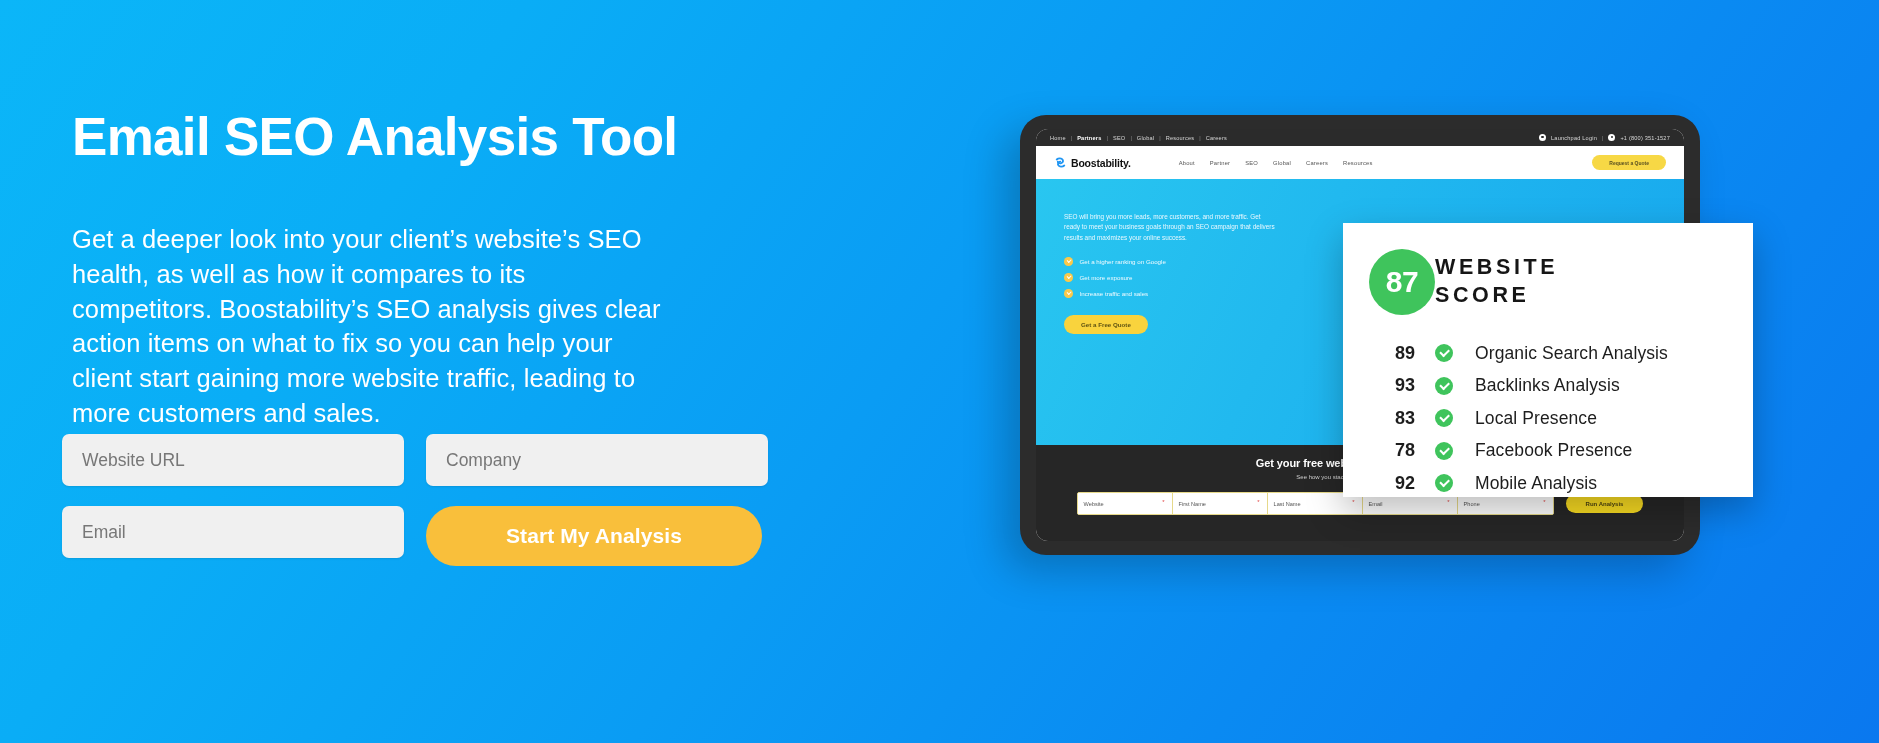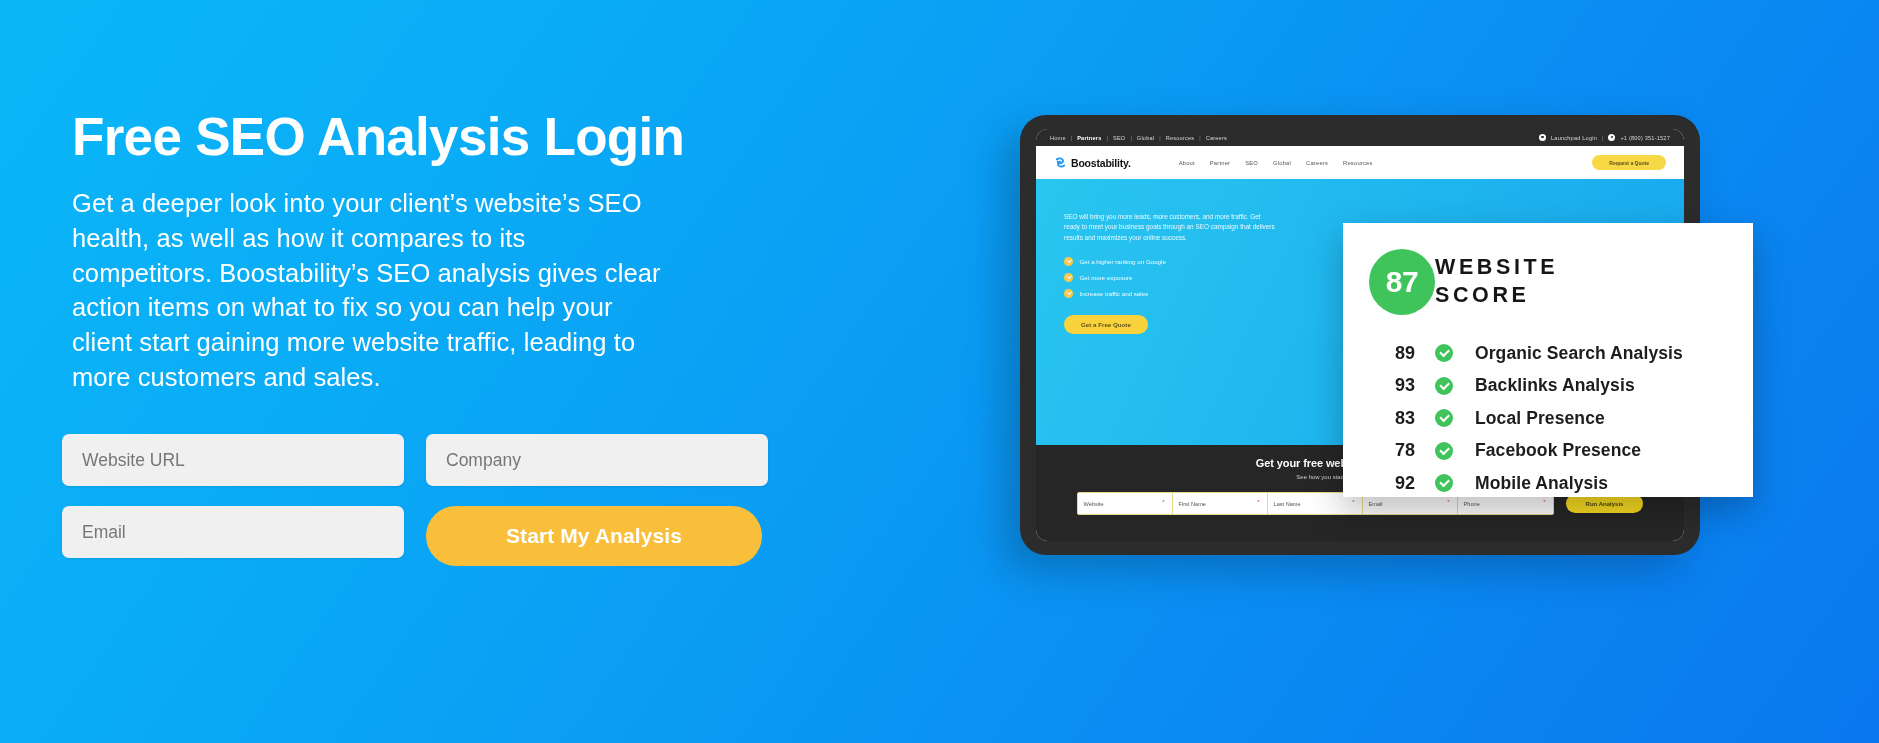--- a/index.html
+++ b/index.html
@@ -27,21 +27,21 @@
   .page-title {
     font-size: 53px;
     font-weight: bold;
     color: #ffffff;
     letter-spacing: -0.7px;
     line-height: 1.1;
     white-space: nowrap;
   }
 
   .page-subtitle {
-    margin-top: 20px;
+    margin-top: 56px;
     font-size: 25.5px;
     line-height: 1.36;
     color: #ffffff;
     font-weight: 300;
     max-width: 600px;
     letter-spacing: 0.1px;
   }
 
   
   .lead-form {
@@ -326,28 +326,27 @@
   .score-tick::after {
     content: ""; position: absolute;
     left: 5px; top: 5.2px; width: 7px; height: 3.6px;
     border-left: 2px solid #fff; border-bottom: 2px solid #fff;
     transform: rotate(-45deg);
   }
   .score-label {
     font-size: 17.5px;
     color: #1d1d1d;
     letter-spacing: 0.1px;
-    font-weight: bold;
   }
 </style>
 </head>
 <body>
 
 <div class="left-col">
-  <h1 class="page-title">Free SEO Analysis Login</h1>
+  <h1 class="page-title">Email SEO Analysis Tool</h1>
   <p class="page-subtitle">Get a deeper look into your client’s website’s SEO health, as well as how it compares to its competitors. Boostability’s SEO analysis gives clear action items on what to fix so you can help your client start gaining more website traffic, leading to more customers and sales.</p>
 </div>
 
 <div class="lead-form">
   <div class="form-row">
     <input class="field" type="text" placeholder="Website URL" style="">
     <input class="field" type="text" placeholder="Company" style="">
   </div>
   <div class="form-row">
     <input class="field" type="text" placeholder="Email" style="">

